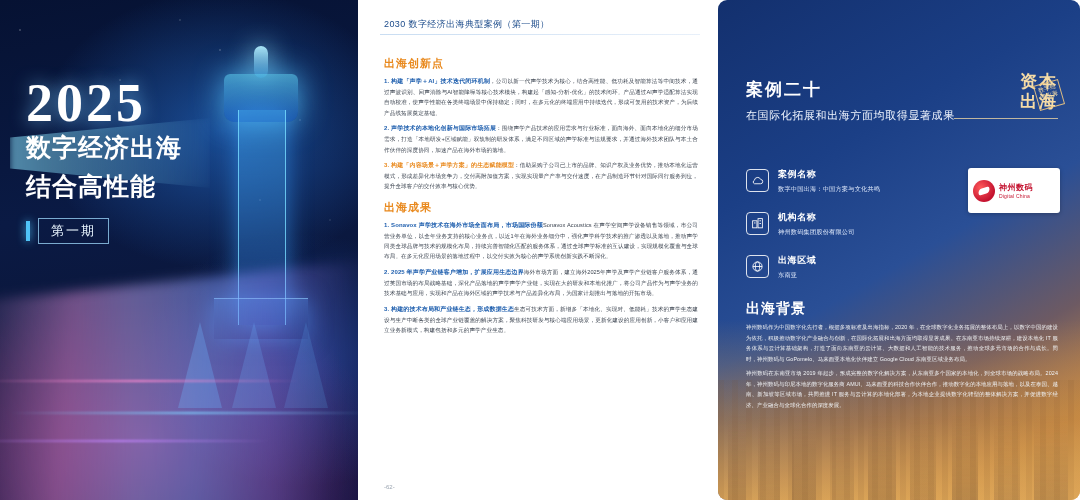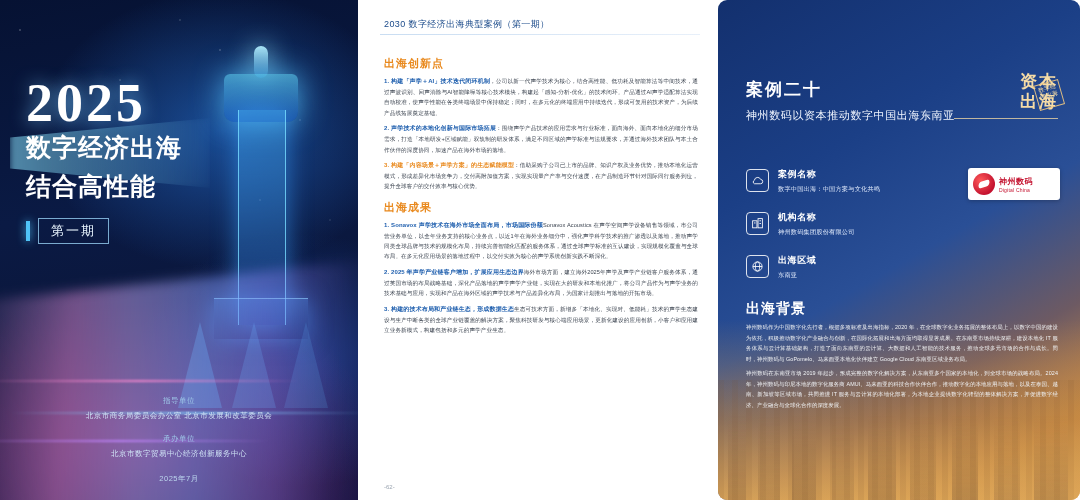--- a/index.html
+++ b/index.html
@@ -307,21 +307,21 @@
   .stamp-rule {
     position: absolute;
     right: 22px; top: 118px;
     width: 104px; height: 1px;
     background: rgba(246,220,166,0.75);
   }
 
   .logo-chip {
     position: absolute;
     right: 20px; top: 168px;
-    width: 92px; height: 32px;
+    width: 92px; height: 45px;
     background: #ffffff;
     border-radius: 3px;
     display: flex;
     align-items: center;
     gap: 4px;
     padding: 0 5px;
     box-sizing: border-box;
     box-shadow: 0 1px 4px rgba(0,0,0,0.25);
   }
   .logo-chip .mark {
@@ -425,27 +425,20 @@
     <div class="cover-year">2025</div>
     <div class="cover-title">
       <div>数字经济出海</div>
       <div>结合高性能</div>
     </div>
     <div class="cover-badge">
       <span class="bar"></span>
       <span class="txt">第一期</span>
     </div>
 
-    <div class="cover-foot">
-      <div class="lbl">指导单位</div>
-      <div>北京市商务局委员会办公室    北京市发展和改革委员会</div>
-      <div class="lbl" style="margin-top:8px;">承办单位</div>
-      <div>北京市数字贸易中心经济创新服务中心</div>
-      <div class="date">2025年7月</div>
-    </div>
   </section>
 
   <section class="textpage">
     <div class="tp-header">2030 数字经济出海典型案例（第一期）</div>
     <div class="tp-rule"></div>
 
     <div class="tp-body">
 
       <div class="sec-title">出海创新点</div>
 
@@ -474,21 +467,21 @@
 
     <div class="tp-pagenum">-62-</div>
   </section>
 
   <section class="casepage">
     <div class="cityglow"></div>
     <div class="skyline"></div>
 
     <div class="case-head">
       <div class="case-no">案例二十</div>
-      <div class="case-sub">神州数码以资本推动数字中国出海东南亚</div>
+      <div class="case-sub">在国际化拓展和出海方面均取得显著成果</div>
     </div>
 
     <div class="case-stamp">
       <div class="big">资本</div>
       <div class="big">出海</div>
       <div class="seal">数字经济出海</div>
     </div>
     <div class="stamp-rule"></div>
 
     <div class="logo-chip">

